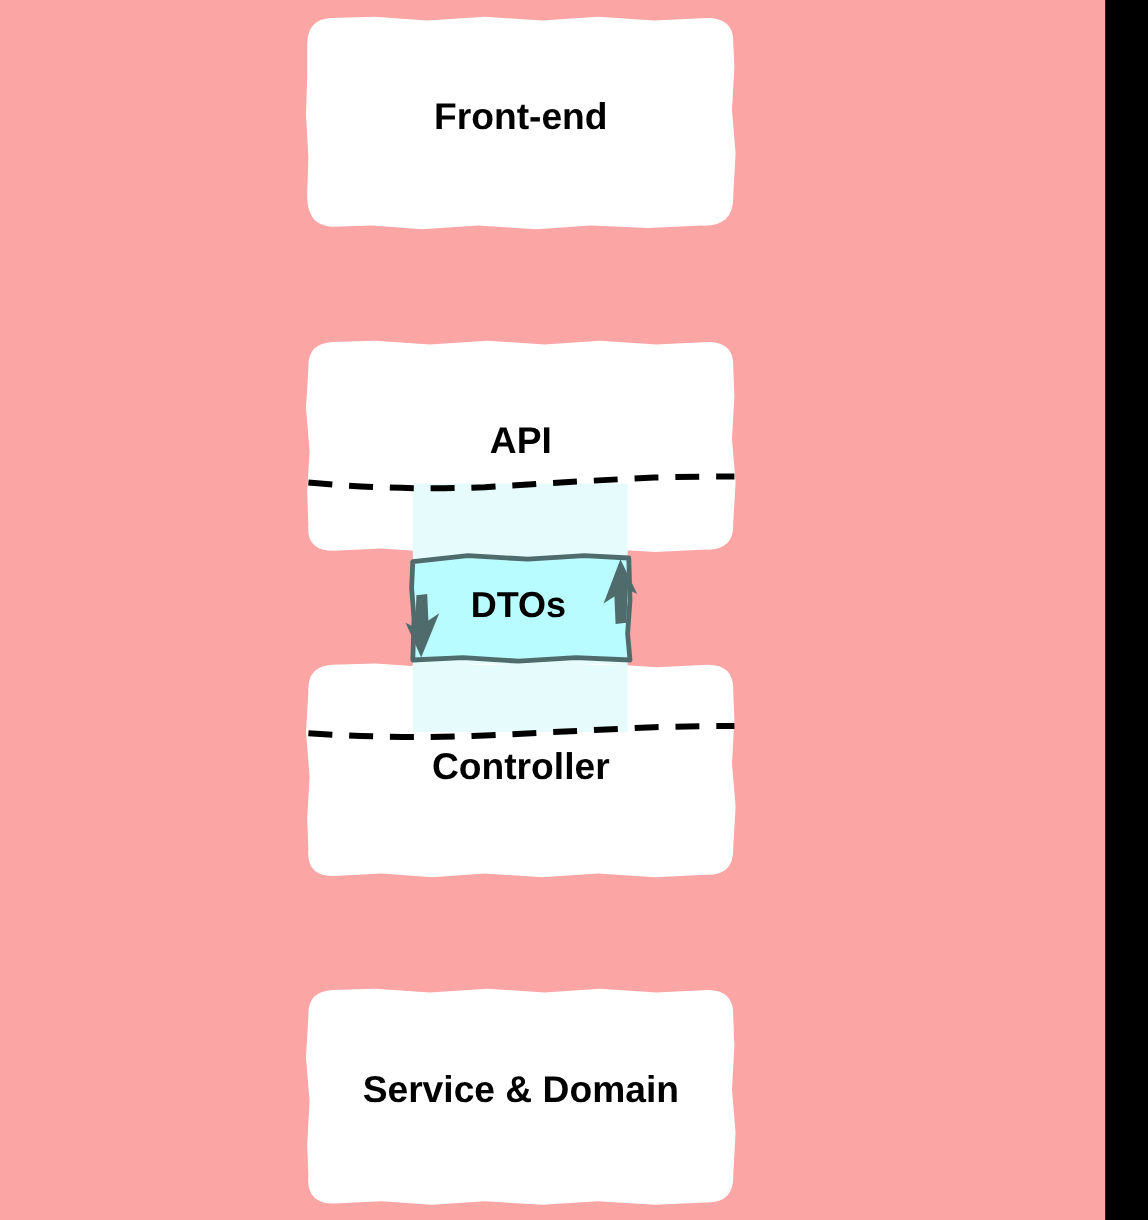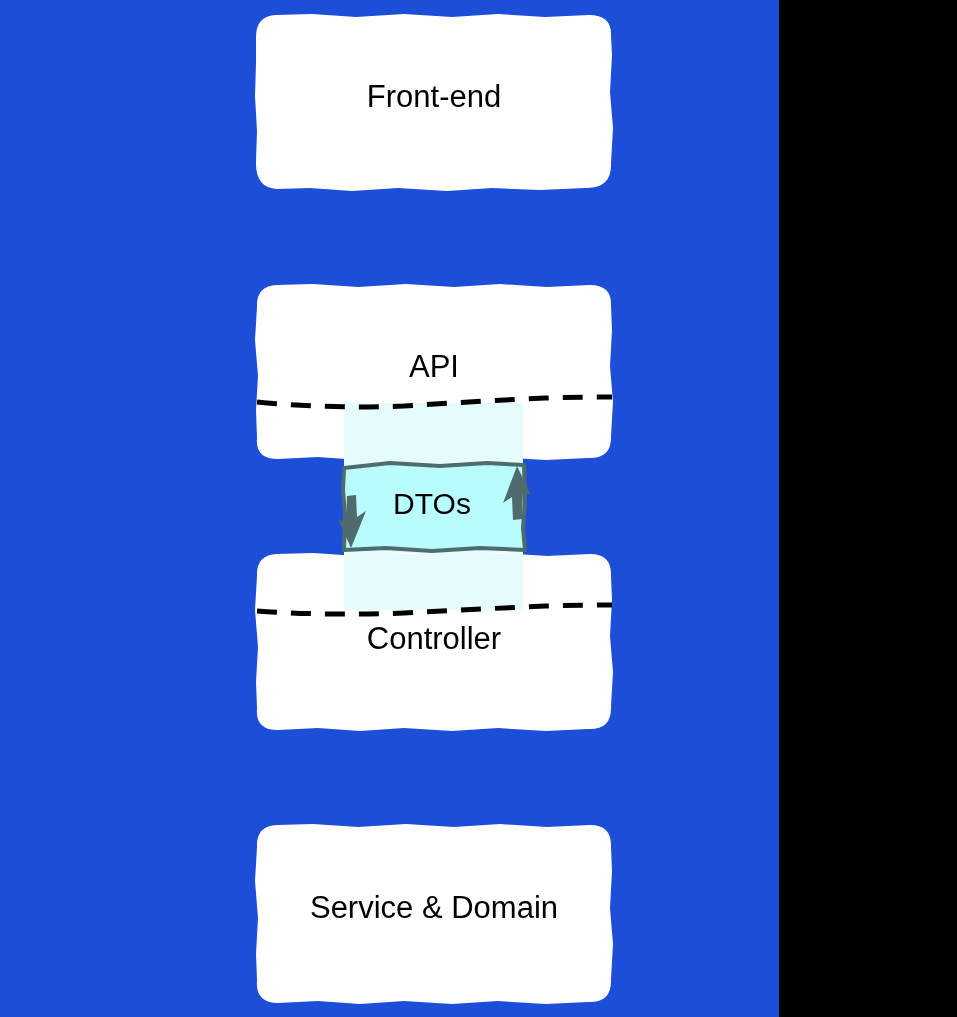--- a/index.html
+++ b/index.html
@@ -2,25 +2,26 @@
 <html><head>
 <meta charset="utf-8">
 <style>
   html, body {
     margin: 0;
     padding: 0;
     background: #000000;
   }
   #canvas {
     position: relative;
-    width: 779px;
+    width: 921px;
     height: 1017px;
-    background: #1d4ed8;
+    background: #fca5a5;
     overflow: hidden;
     font-family: "Liberation Sans", sans-serif;
+    font-weight: bold;
   }
   #diagram-svg {
     position: absolute;
     left: 0;
     top: 0;
     width: 957px;
     height: 1017px;
     display: block;
   }
   .node-label {

